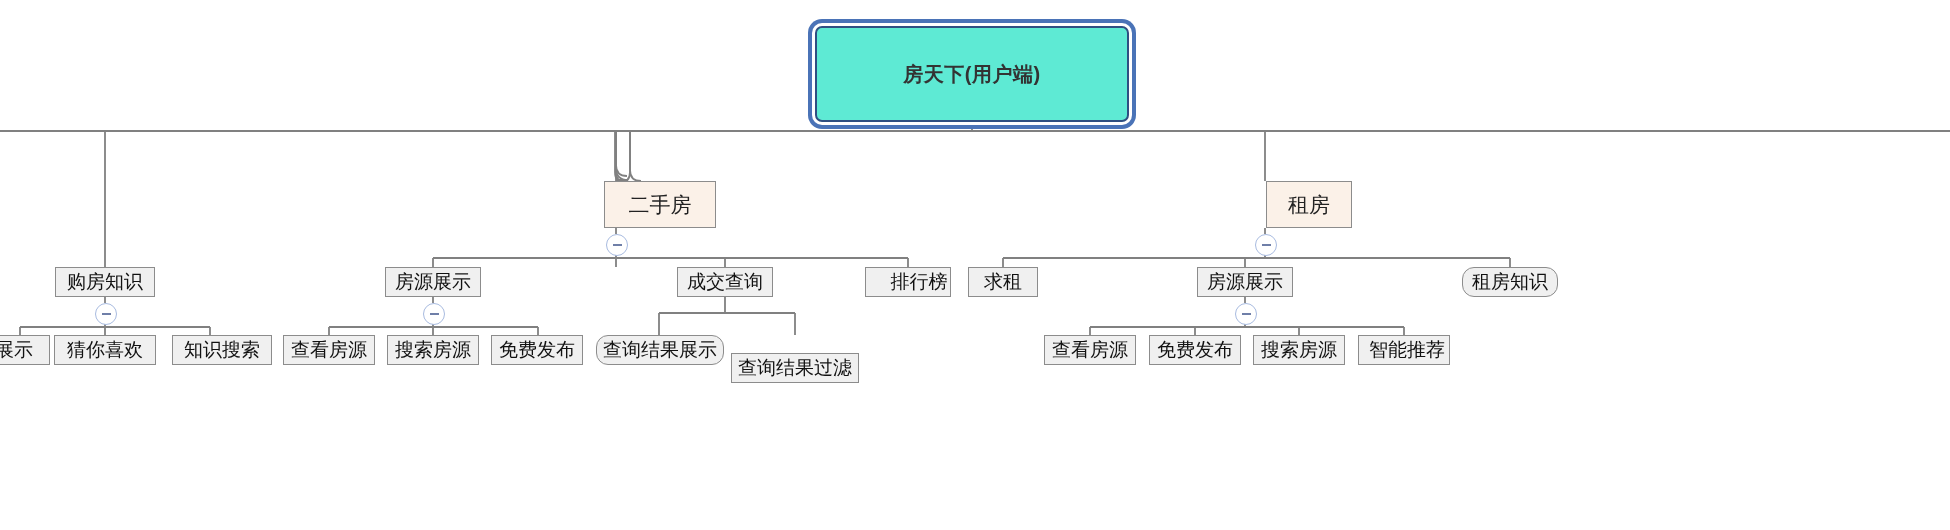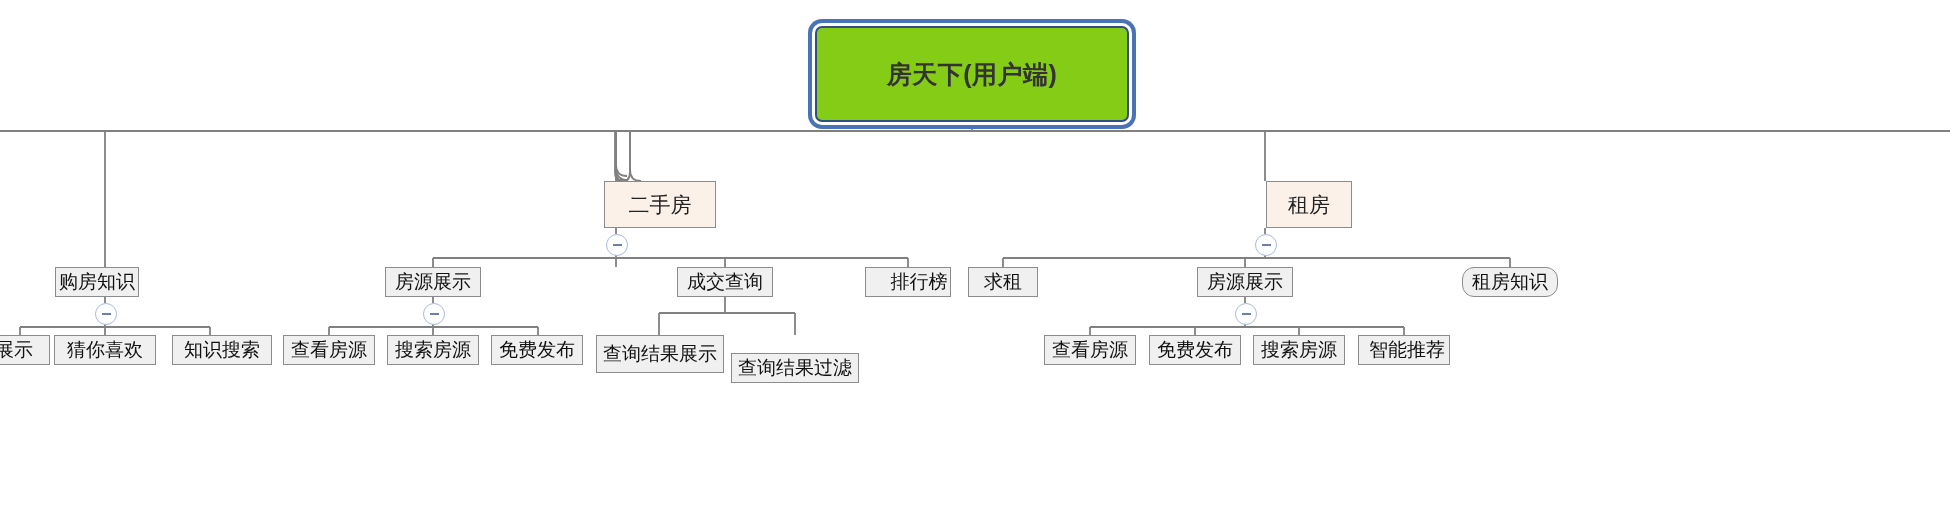--- a/index.html
+++ b/index.html
@@ -15,25 +15,25 @@
   .node{
     position:absolute;
     box-sizing:border-box;
     display:flex;align-items:center;justify-content:center;
     white-space:nowrap;
     color:#222222;
   }
 
   
   .n-root{
-    background:#84cc16;
+    background:#5eead4;
     border:2px solid #2f4f82;
     border-radius:7px;
     box-shadow:0 0 0 3px #ffffff, 0 0 0 7px #4a73b7;
-    font-size:25px;font-weight:bold;
+    font-size:20px;font-weight:bold;
     letter-spacing:.5px;
     color:#333333;
     justify-content:center;
   }
   
   .n-cat{
     background:#fbf1e8;
     border:1.6px solid #8c8c8c;
     font-size:21px;
     color:#222222;
@@ -153,21 +153,21 @@
     <span>租房</span>
   </div>
 
   <div class="toggle" style="left:606px;top:234px;">
     <i></i>
   </div>
   <div class="toggle" style="left:1255px;top:234px;">
     <i></i>
   </div>
 
-  <div class="node n-sub" style="left:55px;top:267px;width:84px;height:30px;">
+  <div class="node n-sub" style="left:55px;top:267px;width:100px;height:30px;">
     <span>购房知识</span>
   </div>
   <div class="node n-sub" style="left:385px;top:267px;width:96px;height:30px;">
     <span>房源展示</span>
   </div>
   <div class="node n-sub" style="left:677px;top:267px;width:96px;height:30px;">
     <span>成交查询</span>
   </div>
   <div class="node n-sub" style="left:865px;top:267px;width:86px;height:30px;padding-left:22px;">
     <span>排行榜</span>
@@ -206,21 +206,21 @@
   <div class="node n-leaf" style="left:283px;top:335px;width:92px;height:30px;">
     <span>查看房源</span>
   </div>
   <div class="node n-leaf" style="left:387px;top:335px;width:92px;height:30px;">
     <span>搜索房源</span>
   </div>
   <div class="node n-leaf" style="left:491px;top:335px;width:92px;height:30px;">
     <span>免费发布</span>
   </div>
 
-  <div class="node n-leaf" style="left:596px;top:335px;width:128px;height:38px;">
+  <div class="node n-leaf" style="left:596px;top:335px;width:128px;height:30px;border-radius:12px;">
     <span>查询结果展示</span>
   </div>
   <div class="node n-leaf" style="left:731px;top:353px;width:128px;height:30px;">
     <span>查询结果过滤</span>
   </div>
 
   <div class="node n-leaf" style="left:1044px;top:335px;width:92px;height:30px;">
     <span>查看房源</span>
   </div>
   <div class="node n-leaf" style="left:1149px;top:335px;width:92px;height:30px;">

